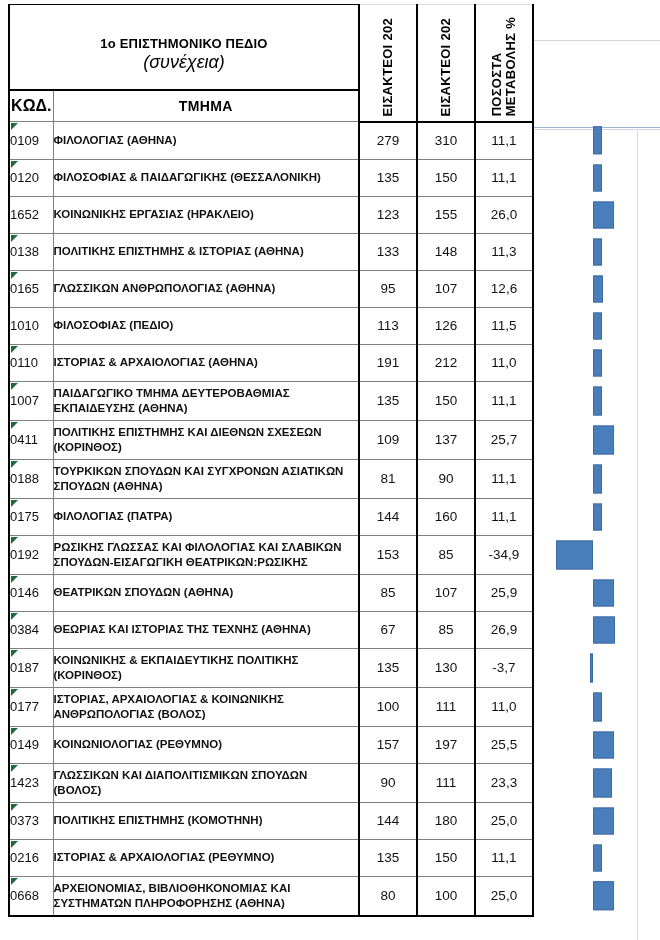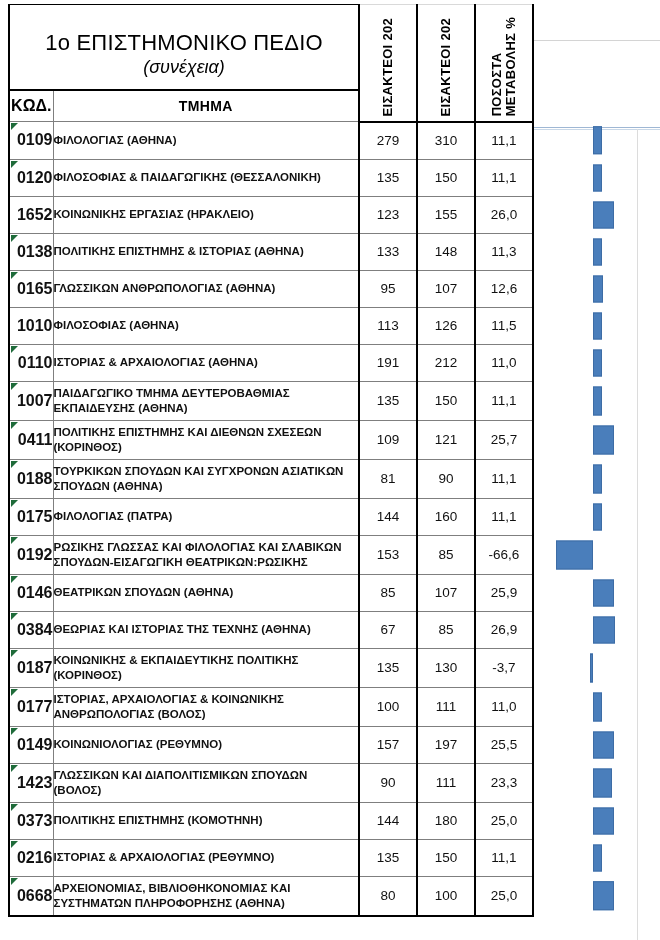--- a/index.html
+++ b/index.html
@@ -85,21 +85,21 @@
   .title-cell {
     background: #d9d9d9;
     height: 84px;
     text-align: center;
     border-left: 2px solid #000 !important;
     border-top: 1px solid #000 !important;
     border-right: 2px solid #000 !important;
     border-bottom: 2px solid #000 !important;
   }
   .title-main {
-    font-size: 22px; font-weight: normal; color: #000;
+    font-size: 13px; font-weight: bold; color: #000;
     line-height: 1.18;
     letter-spacing: .2px;
     margin-top: 15px;
   }
   .title-sub {
     font-size: 18px; font-weight: normal; font-style: italic; color: #000;
     line-height: 1.25;
   }
 
   
@@ -144,23 +144,23 @@
     font-weight: bold;
     font-size: 13.5px;
     color: #000;
     border-bottom: 1px solid #7f7f7f !important;
   }
   .sub-head.code  { border-left: 2px solid #000 !important; font-size: 16px; }
   .sub-head.dept  { border-right: 2px solid #000 !important; font-size: 14px; letter-spacing:.4px;}
 
   
   td.code {
-    text-align: right;
-    font-size: 16px;
-    font-weight: bold;
+    text-align: left;
+    font-size: 13px;
+    font-weight: normal;
     color: #111;
     border-left: 2px solid #000 !important;
     position: relative;
   }
   td.code .flag {
     position: absolute;
     left: 1px; top: 1px;
     width: 0; height: 0;
     border-top: 7px solid #1f6b3a;
     border-right: 7px solid transparent;
@@ -334,21 +334,21 @@
           </tr>
           <tr class="drow">
             <td class="code"><span class="flag"></span><span>0165</span></td>
             <td class="dept">ΓΛΩΣΣΙΚΩΝ ΑΝΘΡΩΠΟΛΟΓΙΑΣ (ΑΘΗΝΑ)</td>
             <td class="num">95</td>
             <td class="num">107</td>
             <td class="num pct">12,6</td>
           </tr>
           <tr class="drow">
             <td class="code"><span>1010</span></td>
-            <td class="dept">ΦΙΛΟΣΟΦΙΑΣ (ΑΘΗΝΑ)</td>
+            <td class="dept">ΦΙΛΟΣΟΦΙΑΣ (ΠΕΔΙΟ)</td>
             <td class="num">113</td>
             <td class="num">126</td>
             <td class="num pct">11,5</td>
           </tr>
           <tr class="drow">
             <td class="code"><span class="flag"></span><span>0110</span></td>
             <td class="dept">ΙΣΤΟΡΙΑΣ &amp; ΑΡΧΑΙΟΛΟΓΙΑΣ (ΑΘΗΝΑ)</td>
             <td class="num">191</td>
             <td class="num">212</td>
             <td class="num pct">11,0</td>
@@ -357,21 +357,21 @@
             <td class="code"><span class="flag"></span><span>1007</span></td>
             <td class="dept">ΠΑΙΔΑΓΩΓΙΚΟ ΤΜΗΜΑ ΔΕΥΤΕΡΟΒΑΘΜΙΑΣ ΕΚΠΑΙΔΕΥΣΗΣ (ΑΘΗΝΑ)</td>
             <td class="num">135</td>
             <td class="num">150</td>
             <td class="num pct">11,1</td>
           </tr>
           <tr class="drow tall">
             <td class="code"><span class="flag"></span><span>0411</span></td>
             <td class="dept">ΠΟΛΙΤΙΚΗΣ ΕΠΙΣΤΗΜΗΣ ΚΑΙ ΔΙΕΘΝΩΝ ΣΧΕΣΕΩΝ (ΚΟΡΙΝΘΟΣ)</td>
             <td class="num">109</td>
-            <td class="num">121</td>
+            <td class="num">137</td>
             <td class="num pct">25,7</td>
           </tr>
           <tr class="drow tall">
             <td class="code"><span class="flag"></span><span>0188</span></td>
             <td class="dept">ΤΟΥΡΚΙΚΩΝ ΣΠΟΥΔΩΝ ΚΑΙ ΣΥΓΧΡΟΝΩΝ ΑΣΙΑΤΙΚΩΝ ΣΠΟΥΔΩΝ (ΑΘΗΝΑ)</td>
             <td class="num">81</td>
             <td class="num">90</td>
             <td class="num pct">11,1</td>
           </tr>
           <tr class="drow">
@@ -379,21 +379,21 @@
             <td class="dept">ΦΙΛΟΛΟΓΙΑΣ (ΠΑΤΡΑ)</td>
             <td class="num">144</td>
             <td class="num">160</td>
             <td class="num pct">11,1</td>
           </tr>
           <tr class="drow tall">
             <td class="code"><span class="flag"></span><span>0192</span></td>
             <td class="dept">ΡΩΣΙΚΗΣ ΓΛΩΣΣΑΣ ΚΑΙ ΦΙΛΟΛΟΓΙΑΣ ΚΑΙ ΣΛΑΒΙΚΩΝ ΣΠΟΥΔΩΝ-ΕΙΣΑΓΩΓΙΚΗ ΘΕΑΤΡΙΚΩΝ:ΡΩΣΙΚΗΣ</td>
             <td class="num">153</td>
             <td class="num">85</td>
-            <td class="num pct">-66,6</td>
+            <td class="num pct">-34,9</td>
           </tr>
           <tr class="drow">
             <td class="code"><span class="flag"></span><span>0146</span></td>
             <td class="dept">ΘΕΑΤΡΙΚΩΝ ΣΠΟΥΔΩΝ (ΑΘΗΝΑ)</td>
             <td class="num">85</td>
             <td class="num">107</td>
             <td class="num pct">25,9</td>
           </tr>
           <tr class="drow">
             <td class="code"><span class="flag"></span><span>0384</span></td>

